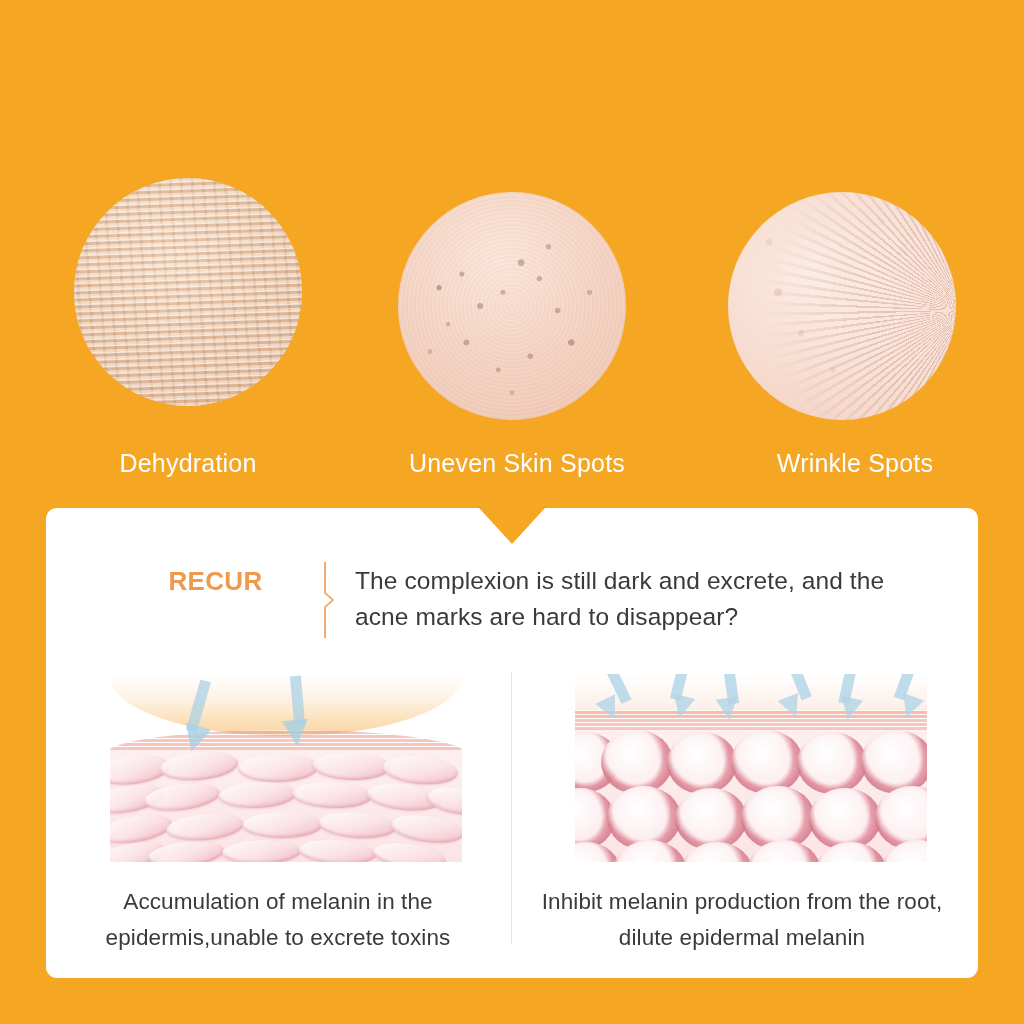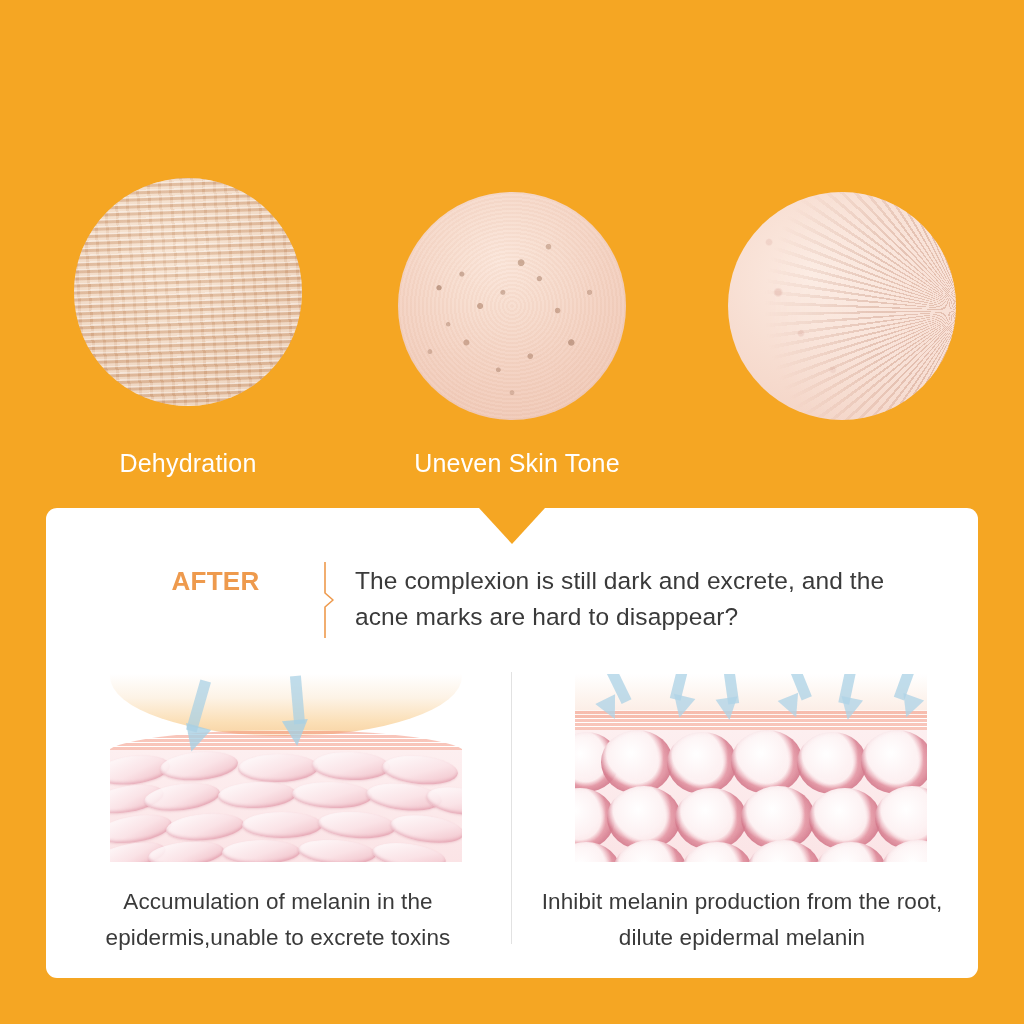--- a/index.html
+++ b/index.html
@@ -276,27 +276,28 @@
     <div class="skin-dry"></div>
   </div>
   <div class="prob" id="prob-1">
     <div class="skin-spots"></div>
   </div>
   <div class="prob" id="prob-2">
     <div class="skin-wrinkle"></div>
   </div>
 
   <div class="prob-label" id="prob-label-0">Dehydration</div>
-  <div class="prob-label" id="prob-label-1">Uneven Skin Tone</div>
+  <div class="prob-label" id="prob-label-1">Uneven Skin Spots</div>
+  <div class="prob-label" id="prob-label-2">Wrinkle Spots</div>
 
   <div id="card"></div>
   <div id="card-notch"></div>
 
   <div id="after-hydrating">
-    <span>AFTER</span><br>
+    <span>RECUR</span><br>
   </div>
 
   <svg id="brace" viewBox="0 0 16 76">
     <path d="M3 0 L3 31 L11 38 L3 45 L3 76" fill="none" stroke="#EE9A4D" stroke-width="1.6" stroke-linejoin="round"></path>
   </svg>
 
   <div id="lead-text">The complexion is still dark and excrete, and the acne marks are hard to disappear?</div>
 
   <div id="panel-divider"></div>
 

